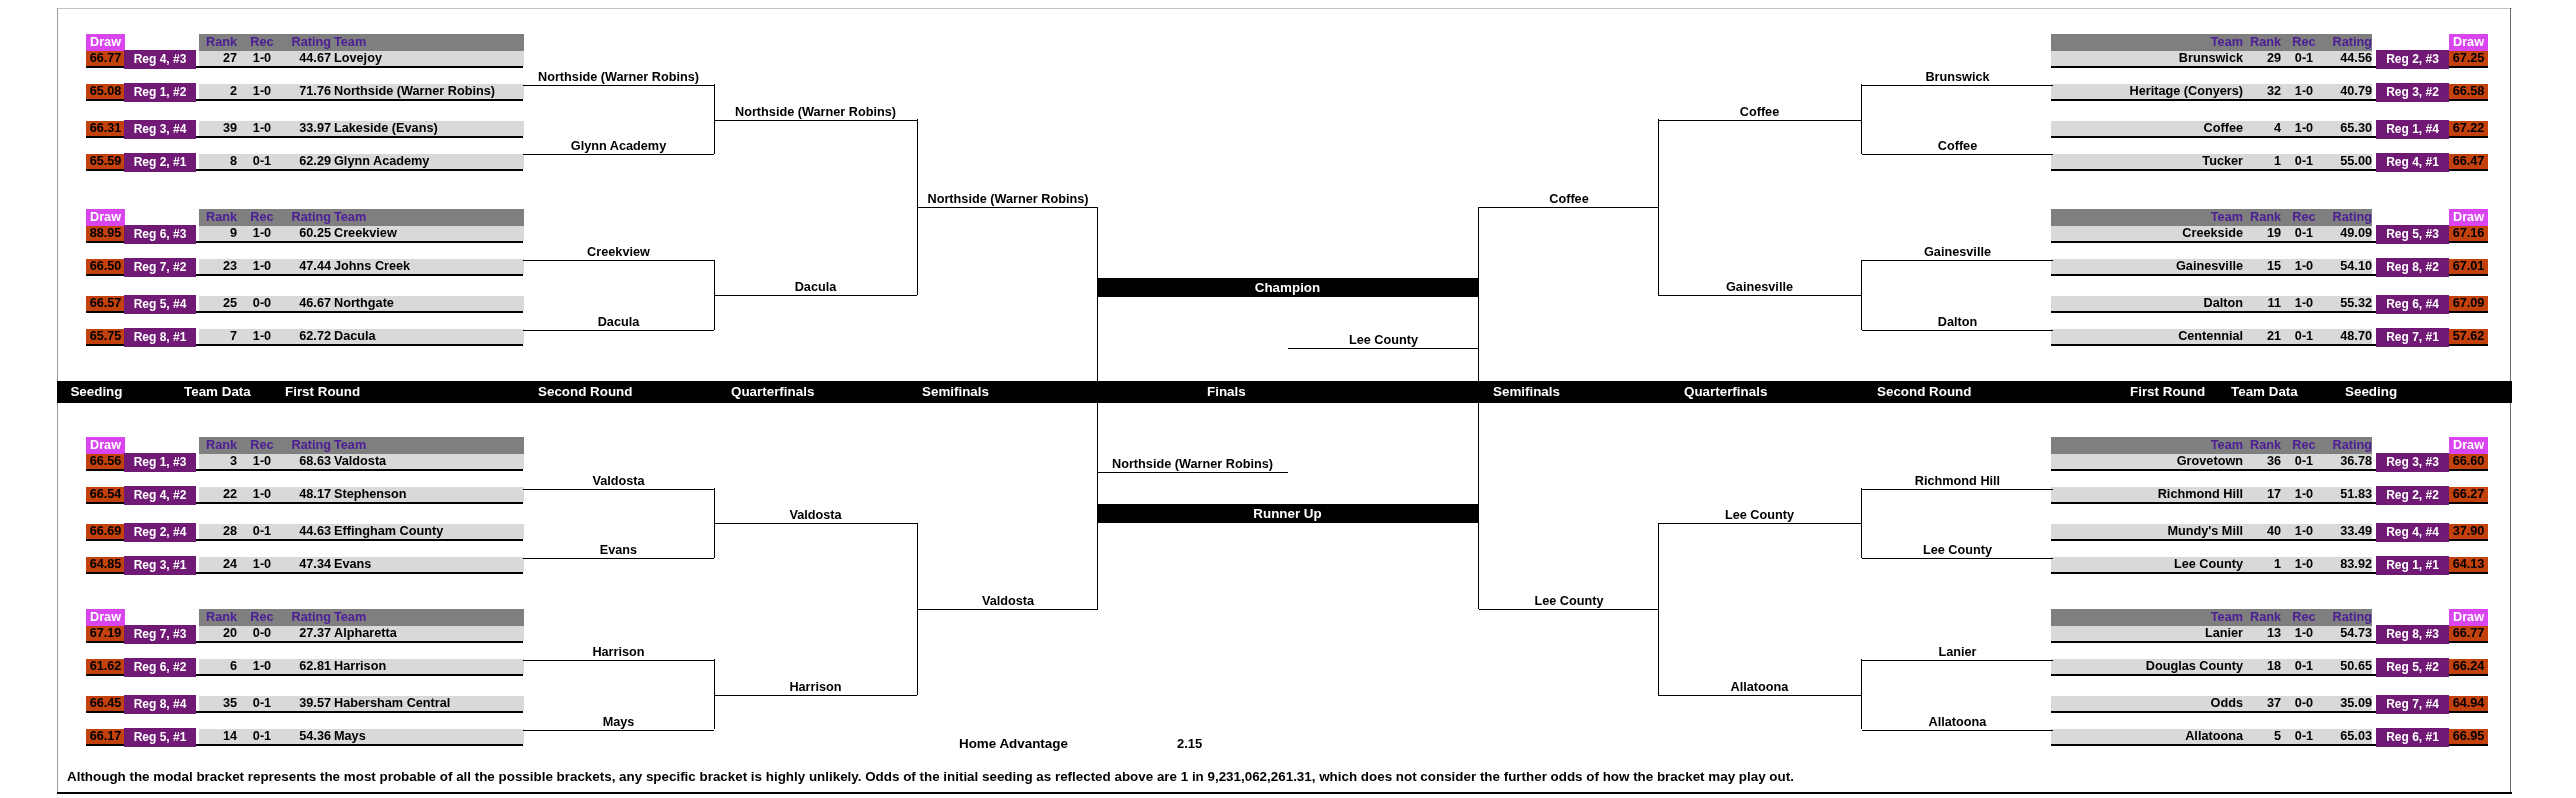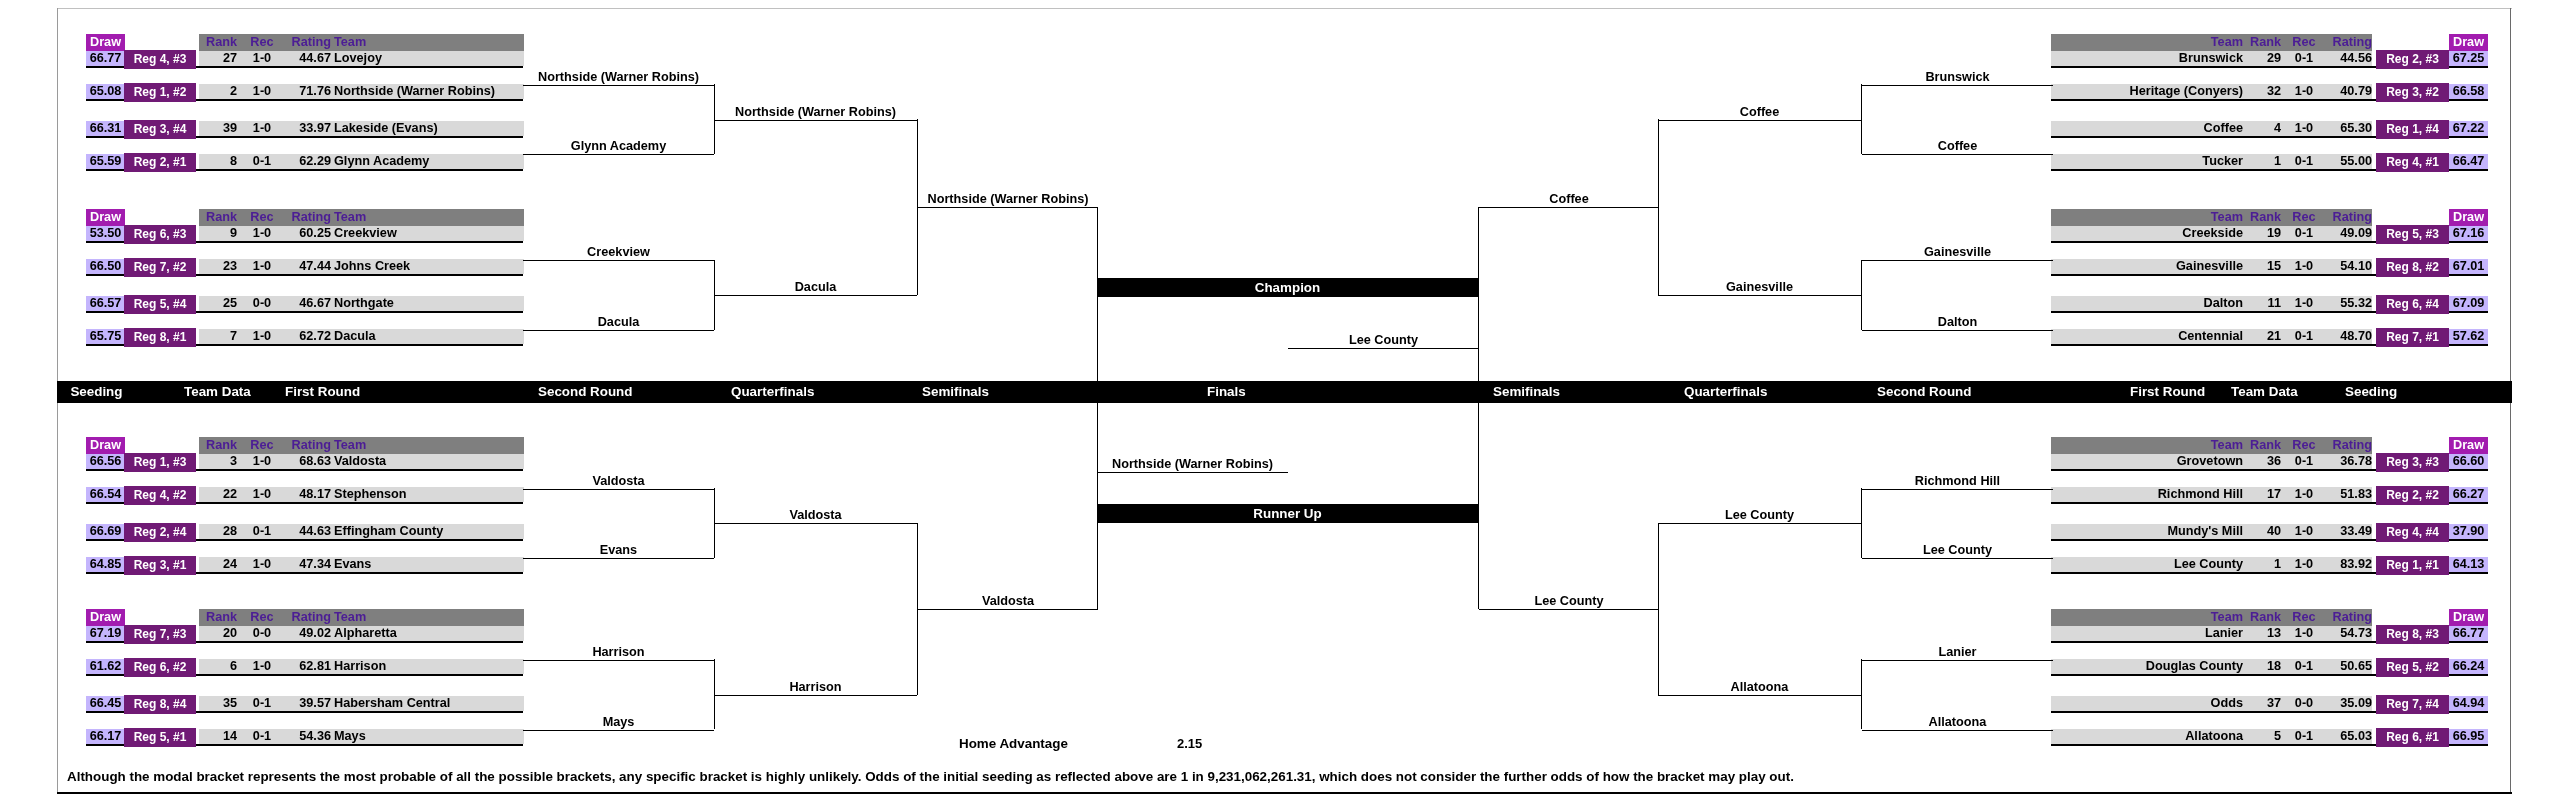--- a/index.html
+++ b/index.html
@@ -16,30 +16,30 @@
   
   .q{position:absolute;width:437px;height:138px}
   .lq{left:86px}.rq{left:2051px}
   .q1{top:34px}.q2{top:209px}.q3{top:437px}.q4{top:609px}
 
   .qh{position:absolute;left:0;top:0;width:437px;height:17.4px}
   .qh b{position:absolute;color:#4c1d95;height:17.4px;line-height:17.4px;font-size:12.7px;white-space:nowrap}
   .hbar{position:absolute;top:0;height:17.4px;background:#7f7f7f}
   .lq .hbar{left:113px;width:325px}
   .rq .hbar{left:0;width:321px}
-  .qh .cd{background:#a21caf;color:#fff}
+  .qh .cd{background:#d946ef;color:#fff}
 
   .tr{position:absolute;left:0;width:437px;height:14.8px;border-bottom:2px solid #000}
   .tr b{position:absolute;height:14.8px;line-height:14.8px;font-size:12.7px;white-space:nowrap}
   .t1{top:17.4px}.t2{top:50px}.t3{top:87px}.t4{top:120px}
   .bgd{position:absolute;top:0;height:14.8px;background:#d9d9d9}
   .lq .bgd{left:113px;width:325px}
   .rq .bgd{left:0;width:321px}
 
-  .cd{position:absolute;background:#c4b5fd;text-align:center}
+  .cd{position:absolute;background:#c2410c;text-align:center}
   .lq .cd{left:0;width:39px}
   .rq .cd{left:398px;width:39px}
   .cg{position:absolute;background:#701a75;color:#fff;text-align:center;top:-1.3px !important;height:19px !important;line-height:19px !important;font-size:12px !important}
   .lq .cg{left:38px;width:72px}
   .rq .cg{left:325px;width:73px}
   .cr{text-align:right}.cc{text-align:center}
   .lq .cr{left:113px;width:38px}
   .lq .cc{left:157px;width:38px}
   .lq .crt{left:195px;width:50px;text-align:right}
   .lq .cn{left:248px;width:188px;text-align:left}
@@ -126,21 +126,21 @@
     <div class="qh">
         <i class="hbar"></i>
         <b class="cd">Draw</b>
         <b class="cr">Rank</b>
         <b class="cc">Rec</b>
         <b class="crt">Rating</b>
         <b class="cn">Team</b>
       </div>
     <div class="tr t1">
         <i class="bgd"></i>
-        <b class="cd">53.50</b>
+        <b class="cd">88.95</b>
         <b class="cg">Reg 6, #3</b>
         <b class="cr">9</b>
         <b class="cc">1-0</b>
         <b class="crt">60.25</b>
         <b class="cn">Creekview</b>
       </div>
     <div class="tr t2">
         <i class="bgd"></i>
         <b class="cd">66.50</b>
         <b class="cg">Reg 7, #2</b>
@@ -222,21 +222,21 @@
         <b class="cc">Rec</b>
         <b class="crt">Rating</b>
         <b class="cn">Team</b>
       </div>
     <div class="tr t1">
         <i class="bgd"></i>
         <b class="cd">67.19</b>
         <b class="cg">Reg 7, #3</b>
         <b class="cr">20</b>
         <b class="cc">0-0</b>
-        <b class="crt">49.02</b>
+        <b class="crt">27.37</b>
         <b class="cn">Alpharetta</b>
       </div>
     <div class="tr t2">
         <i class="bgd"></i>
         <b class="cd">61.62</b>
         <b class="cg">Reg 6, #2</b>
         <b class="cr">6</b>
         <b class="cc">1-0</b>
         <b class="crt">62.81</b>
         <b class="cn">Harrison</b>

